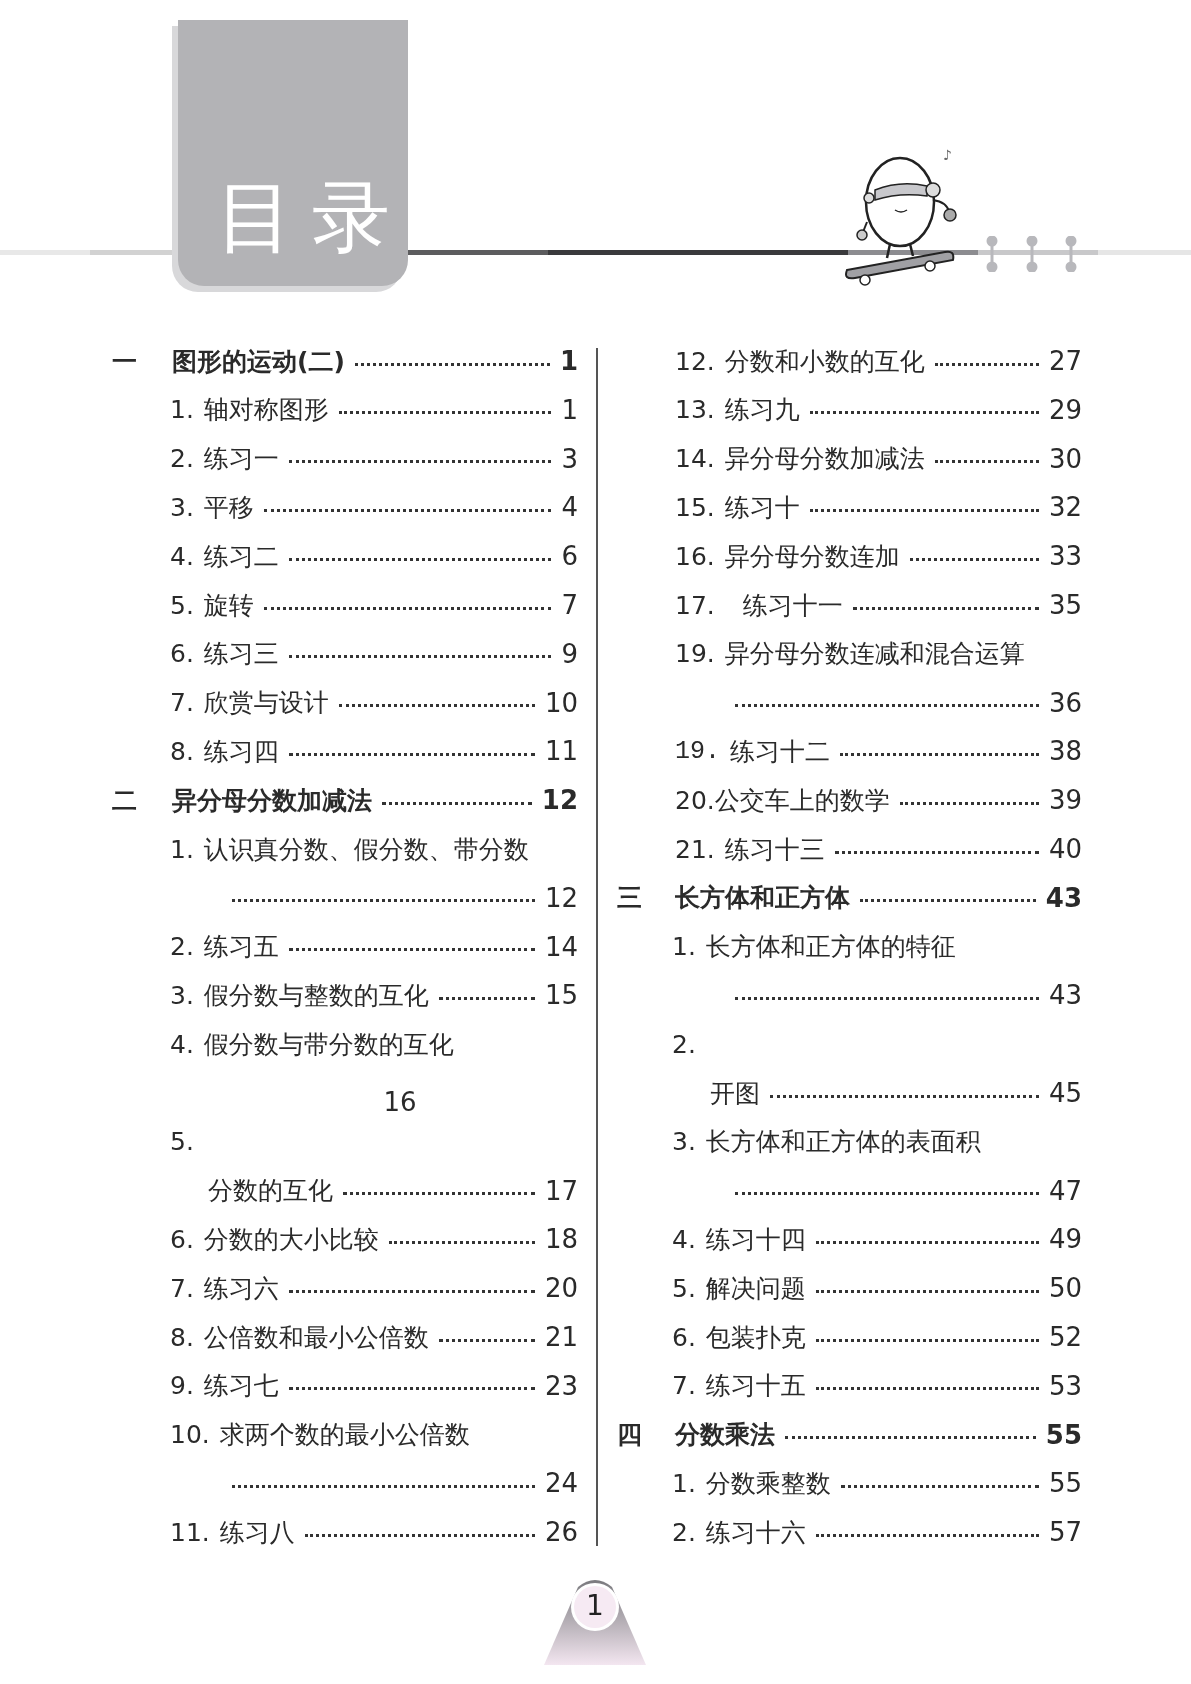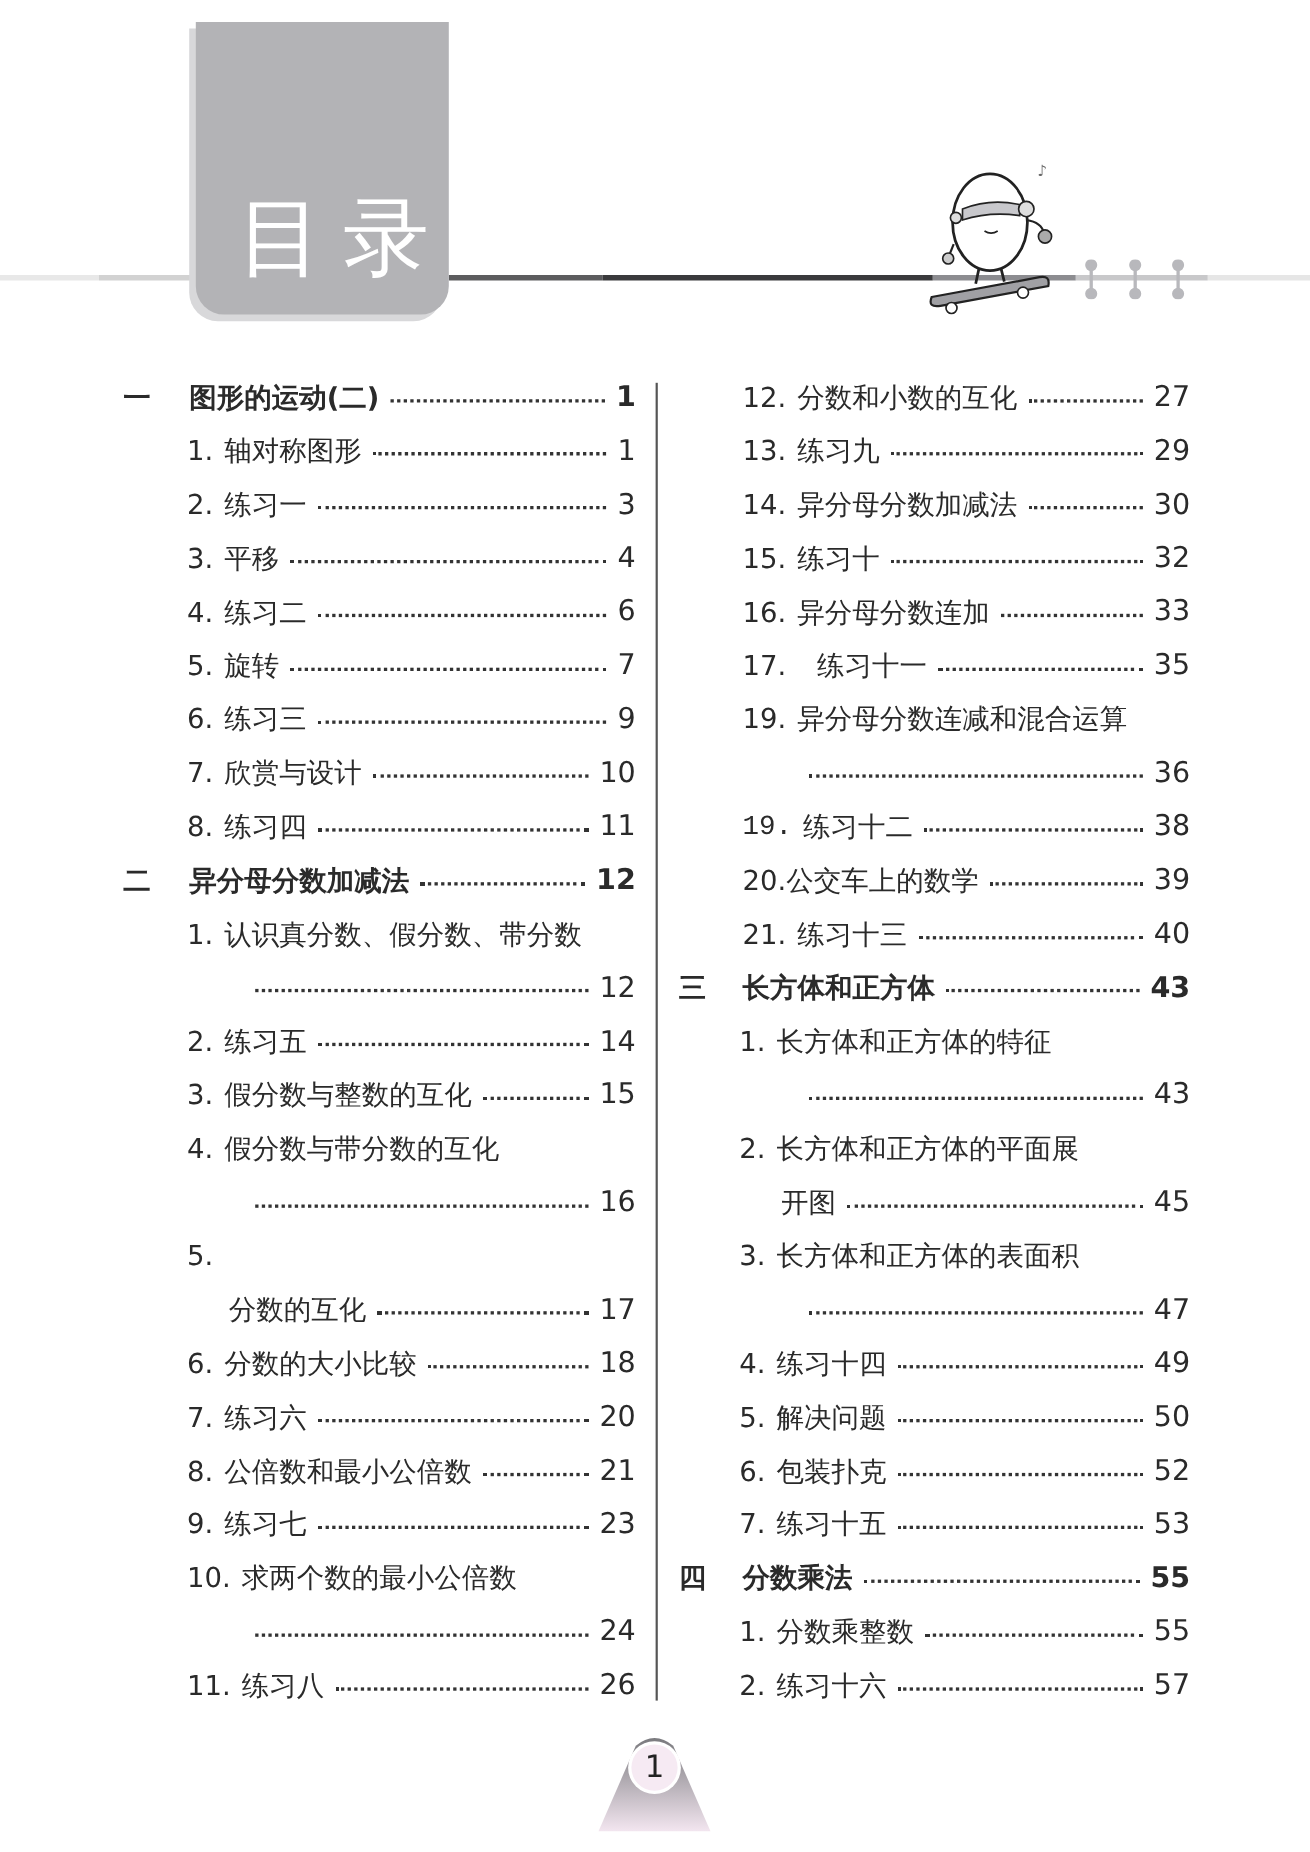--- a/index.html
+++ b/index.html
@@ -147,21 +147,21 @@
     <div class="row" style="top: 971.4px; left: 170px; width: 408px;">
       <span class="num" style="margin-right: 10px;">3.</span>
       <span>假分数与整数的互化</span>
       <span class="dots"></span>
       <span class="page">15</span>
     </div>
     <div class="row" style="top: 1020.2px; left: 170px; width: 408px;">
       <span class="num" style="margin-right: 10px;">4.</span>
       <span>假分数与带分数的互化</span>
     </div>
-    <div class="row" style="top: 1069px; left: 222px; width: 356px;">
+    <div class="row" style="top: 1069px; left: 222px; width: 356px; flex-direction: column;">
       <span class="dots"></span>
       <span class="page">16</span>
     </div>
     <div class="row" style="top: 1117.8px; left: 170px; width: 408px;">
       <span class="num" style="margin-right: 10px;">5.</span>
     </div>
     <div class="row" style="top: 1166.6px; left: 208px; width: 370px;">
       <span>分数的互化</span>
       <span class="dots"></span>
       <span class="page">17</span>
@@ -277,21 +277,20 @@
     <div class="row" style="top: 922.6px; left: 672px; width: 410px;">
       <span class="num" style="margin-right: 10px;">1.</span>
       <span>长方体和正方体的特征</span>
     </div>
     <div class="row" style="top: 971.4px; left: 725px; width: 357px;">
       <span class="dots"></span>
       <span class="page">43</span>
     </div>
     <div class="row" style="top: 1020.2px; left: 672px; width: 410px;">
       <span class="num" style="margin-right: 10px;">2.</span>
-      <span>长方体和正方体的平面展</span>
     </div>
     <div class="row" style="top: 1069px; left: 710px; width: 372px;">
       <span>开图</span>
       <span class="dots"></span>
       <span class="page">45</span>
     </div>
     <div class="row" style="top: 1117.8px; left: 672px; width: 410px;">
       <span class="num" style="margin-right: 10px;">3.</span>
       <span>长方体和正方体的表面积</span>
     </div>

